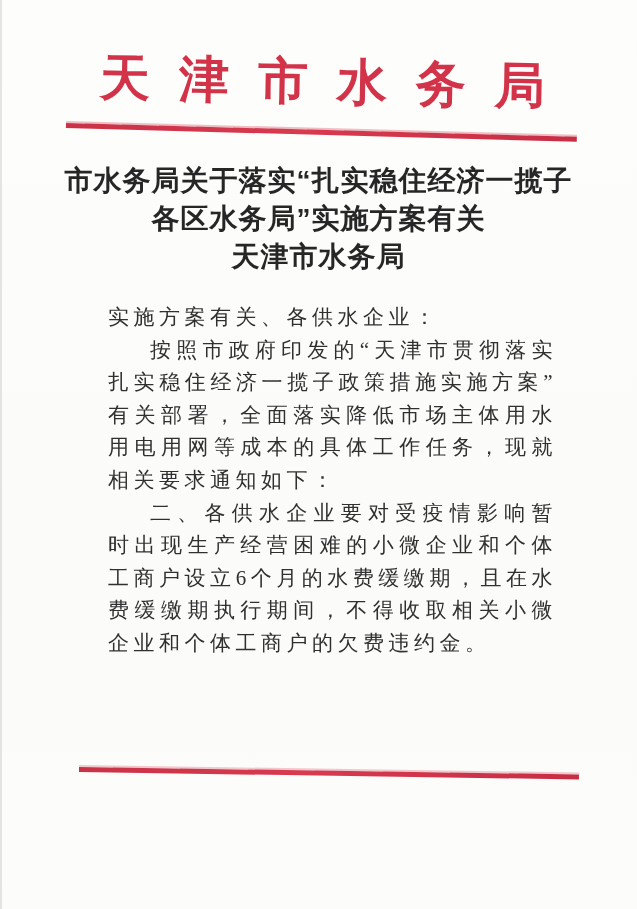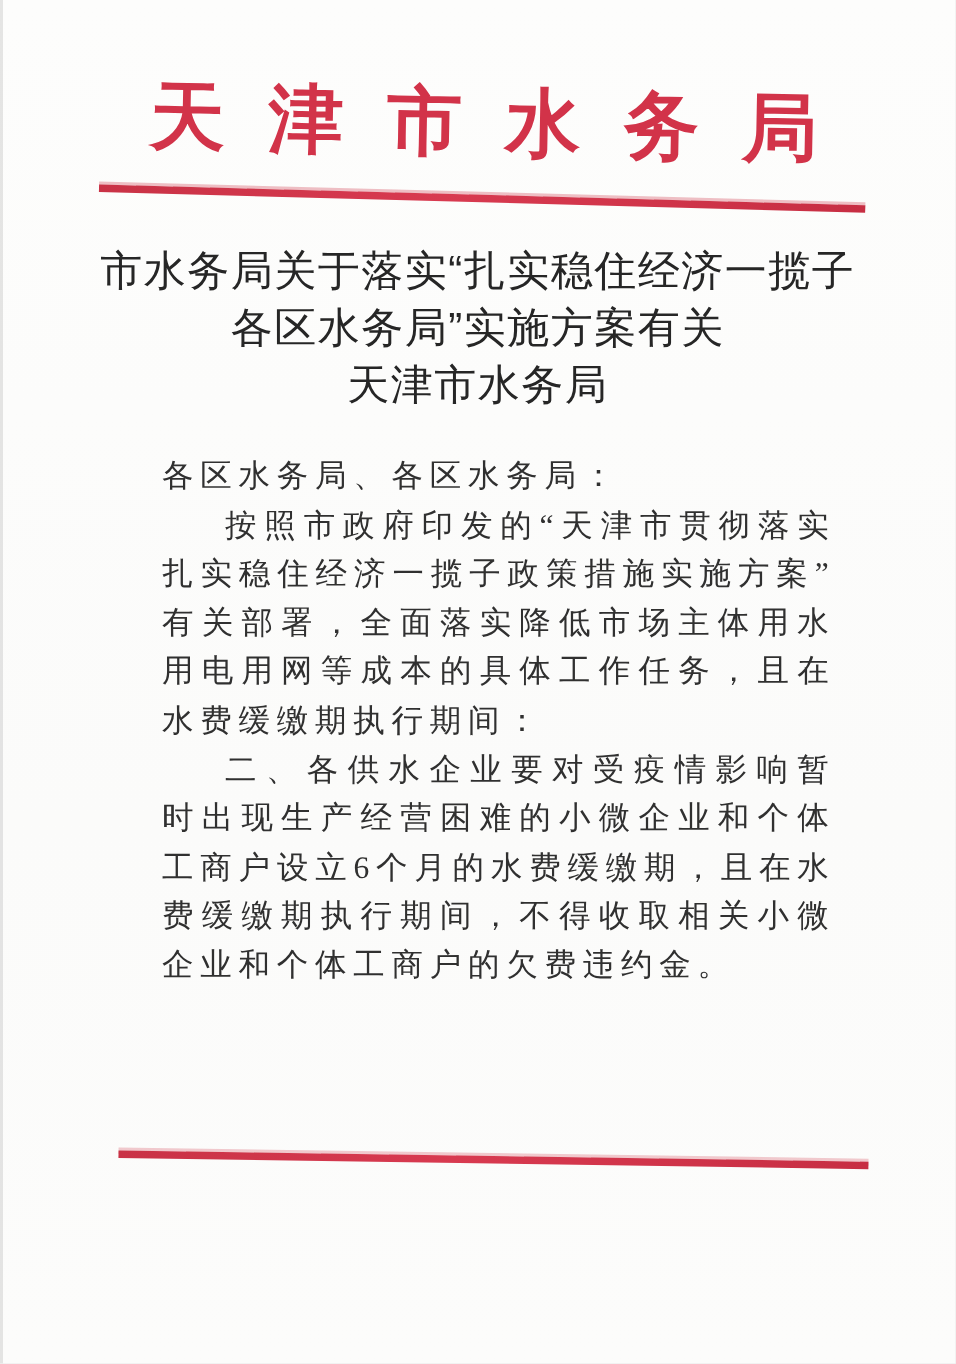--- a/index.html
+++ b/index.html
@@ -35,21 +35,21 @@
   .rule { position:absolute; height:5px; background:linear-gradient(90deg,#c93246,#d83a50 45%,#c72e43); }
   .rule-top    { left:66px; top:123px; width:511px; transform:rotate(1.55deg); transform-origin:0 50%;
                  box-shadow:0 -2px 0 rgba(206,48,66,.30); }
   .rule-bottom { left:79px; top:767px; width:500px; transform:rotate(0.85deg); transform-origin:0 50%;
                  box-shadow:0 -2px 0 rgba(206,48,66,.25); }
 
   .doc-title {
     position:absolute; top:162px; left:40px; right:40px;
     text-align:center;
     font-family:"Liberation Sans", sans-serif;
-    font-weight:normal;
+    font-weight:bold;
     color:#262626;
     font-size:28px;
     line-height:38px;
     letter-spacing:1px;
   }
 
   .body-text {
     position:absolute; top:301px; left:108px; width:449px;
     font-family:"Liberation Serif", serif;
     color:#303030;
@@ -70,20 +70,20 @@
 
   <div class="rule rule-top"></div>
 
   <div class="doc-title">
     <div>市水务局关于落实“扎实稳住经济一揽子</div>
     <div>各区水务局”实施方案有关</div>
     <div>天津市水务局</div>
   </div>
 
   <div class="body-text">
-    <p class="salutation">各区水务局、各区水务局：</p>
-    <p>按照市政府印发的“天津市贯彻落实扎实稳住经济一揽子政策措施实施方案”有关部署，全面落实降低市场主体用水用电用网等成本的具体工作任务，且在水费缓缴期执行期间：</p>
+    <p class="salutation">实施方案有关、各供水企业：</p>
+    <p>按照市政府印发的“天津市贯彻落实扎实稳住经济一揽子政策措施实施方案”有关部署，全面落实降低市场主体用水用电用网等成本的具体工作任务，现就相关要求通知如下：</p>
     <p>二、各供水企业要对受疫情影响暂时出现生产经营困难的小微企业和个体工商户设立6个月的水费缓缴期，且在水费缓缴期执行期间，不得收取相关小微企业和个体工商户的欠费违约金。</p>
   </div>
 
   <div class="rule rule-bottom"></div>
 
 </div>
 
 </body></html>

